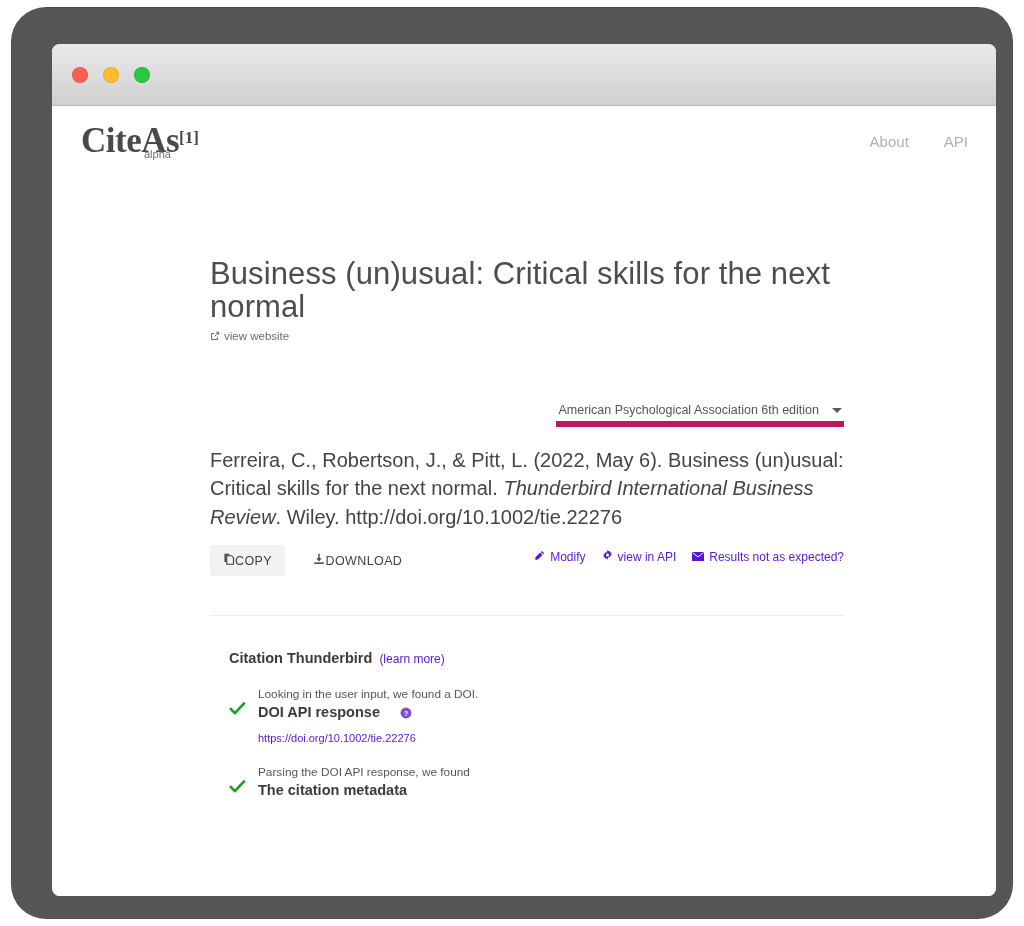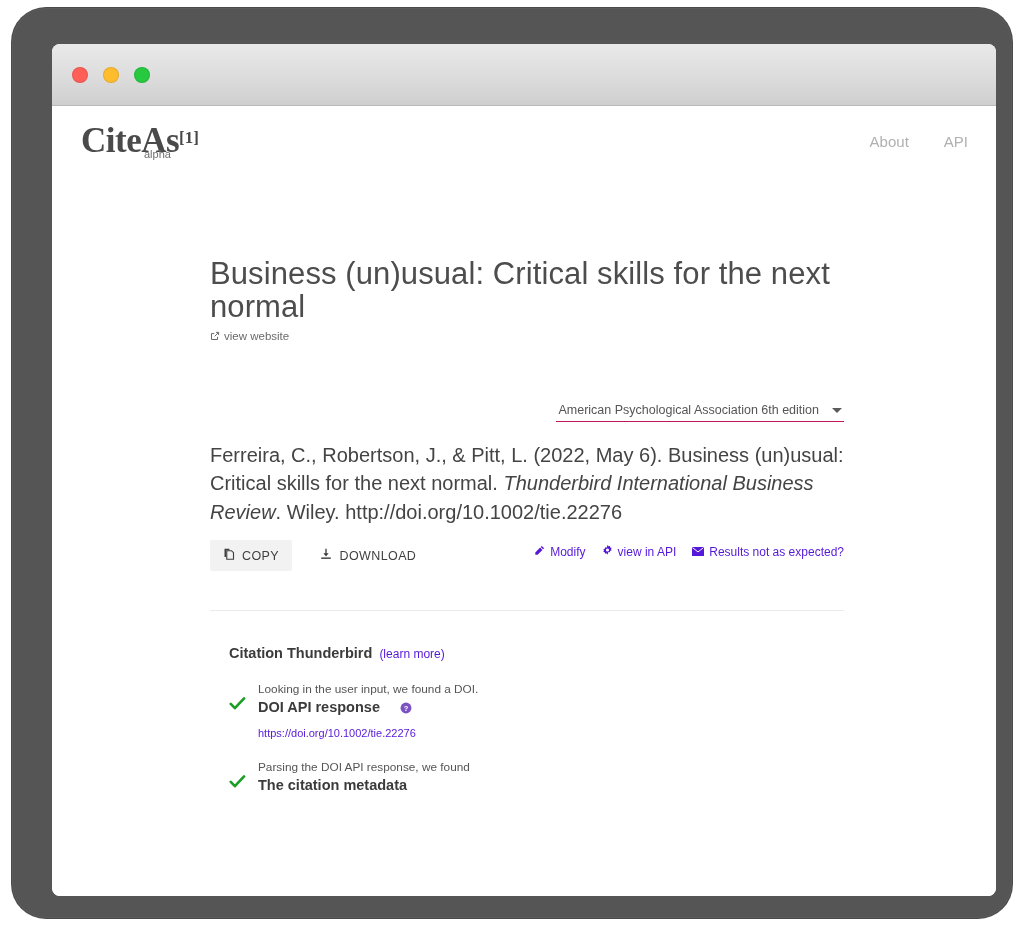--- a/index.html
+++ b/index.html
@@ -158,21 +158,21 @@
   
   #style-select-row {
     margin-top: 58px;
     display: flex;
     justify-content: flex-end;
   }
   #style-select {
     display: inline-flex;
     align-items: center;
     gap: 13px;
-    border-bottom: 1px solid #be185d;
+    border-bottom: 6px solid #be185d;
     padding: 0 2px 4px 2px;
     cursor: pointer;
   }
   #style-select-value {
     font-size: 12.5px;
     color: #555555;
   }
   .caret {
     width: 0; height: 0;
     border-left: 5px solid transparent;
@@ -191,21 +191,20 @@
 
   
   #action-row {
     margin-top: 14px;
     position: relative;
     height: 32px;
   }
   .btn {
     display: inline-flex;
     align-items: center;
-    gap: 7px;
     font-size: 12.5px;
     letter-spacing: 0.4px;
     color: #3f3f3f;
     border: none;
     background: transparent;
     padding: 8px 13px;
     cursor: pointer;
     font-family: "Liberation Sans", sans-serif;
   }
   #copy-button {

